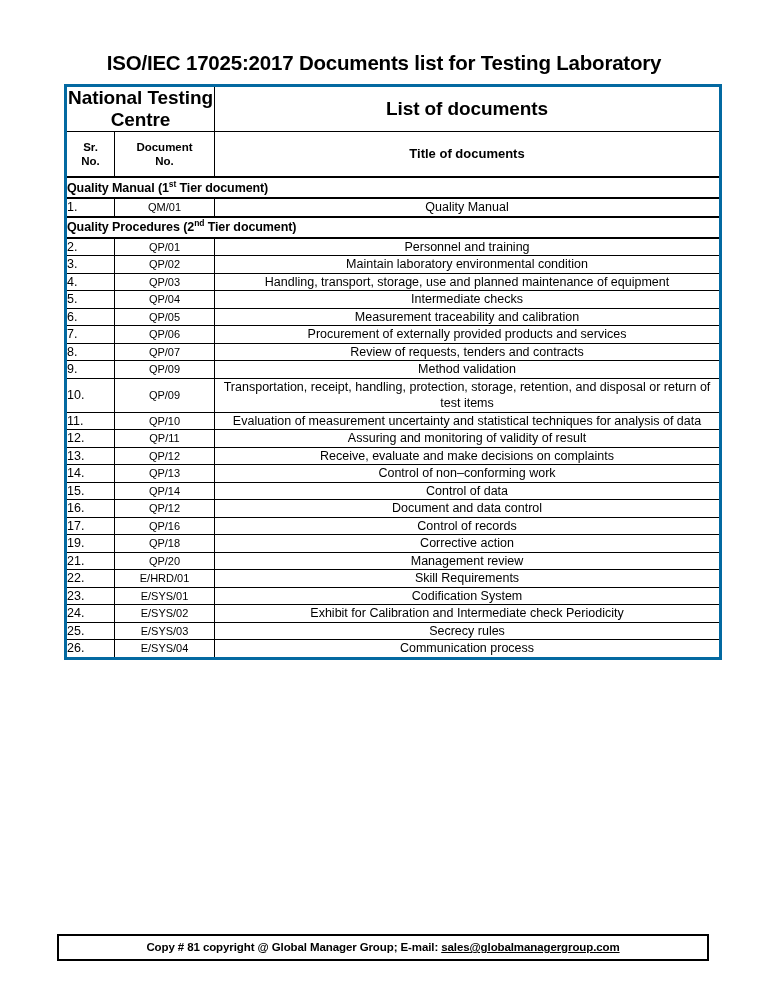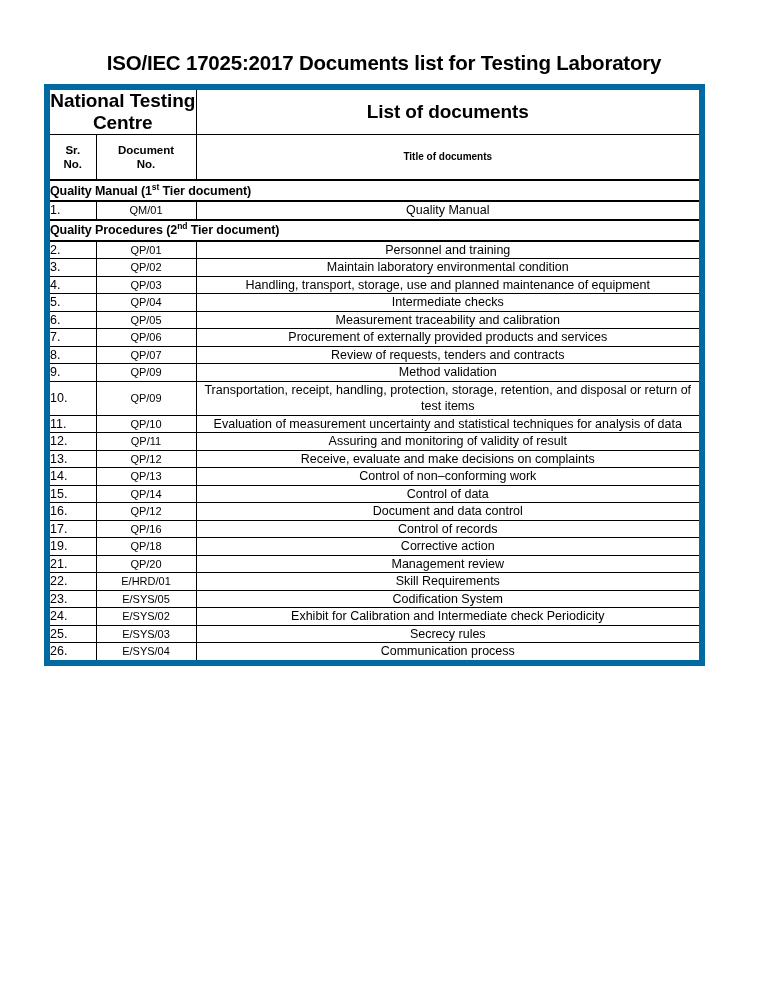--- a/index.html
+++ b/index.html
@@ -28,26 +28,26 @@
     width: 656px;
     text-align: center;
     font-size: 20.5px;
     font-weight: bold;
     letter-spacing: -0.2px;
     line-height: 1.1;
     white-space: nowrap;
   }
   .main-table {
     position: absolute;
-    left: 44px;
+    left: 64px;
     top: 84px;
     width: 655px;
     border-collapse: collapse;
     table-layout: fixed;
-    border: 6px solid #0369a1;
+    border: 3px solid #0369a1;
   }
   .main-table td {
     border: 1px solid #000;
     padding: 0;
     vertical-align: middle;
   }
   
   .banner-cell {
     height: 33px;
     text-align: center;
@@ -60,21 +60,21 @@
   .colhead {
     text-align: center;
     font-size: 11.5px;
     font-weight: bold;
     height: 44px;
     line-height: 1.25;
     padding: 2px 3px;
     border-bottom: 2px solid #000 !important;
   }
   .colhead.wide {
-    font-size: 10px;
+    font-size: 13px;
   }
   
   .section-row td {
     border-top: 2px solid #000;
     border-bottom: 2px solid #000;
   }
   .section-cell {
     font-size: 12.5px;
     font-weight: bold;
     padding: 5px 0 5px 8px;
@@ -257,35 +257,38 @@
           <td class="cell-docno">QP/20</td>
           <td class="cell-title">Management review</td>
         </tr>
         <tr class="data-row">
           <td class="cell-sr">22.</td>
           <td class="cell-docno">E/HRD/01</td>
           <td class="cell-title">Skill Requirements</td>
         </tr>
         <tr class="data-row">
           <td class="cell-sr">23.</td>
-          <td class="cell-docno">E/SYS/05</td>
+          <td class="cell-docno">E/SYS/01</td>
           <td class="cell-title">Codification System</td>
         </tr>
         <tr class="data-row">
           <td class="cell-sr">24.</td>
           <td class="cell-docno">E/SYS/02</td>
           <td class="cell-title">Exhibit for Calibration and Intermediate check Periodicity</td>
         </tr>
         <tr class="data-row">
           <td class="cell-sr">25.</td>
           <td class="cell-docno">E/SYS/03</td>
           <td class="cell-title">Secrecy rules</td>
         </tr>
         <tr class="data-row">
           <td class="cell-sr">26.</td>
           <td class="cell-docno">E/SYS/04</td>
           <td class="cell-title">Communication process</td>
         </tr>
       </tbody>
   </table>
 
+  <div class="footer-box">
+    <span>Copy # 81 copyright @ Global Manager Group; E-mail: </span><span class="footer-email">sales@globalmanagergroup.com</span>
+  </div>
 
 </div>
 
 </body></html>

